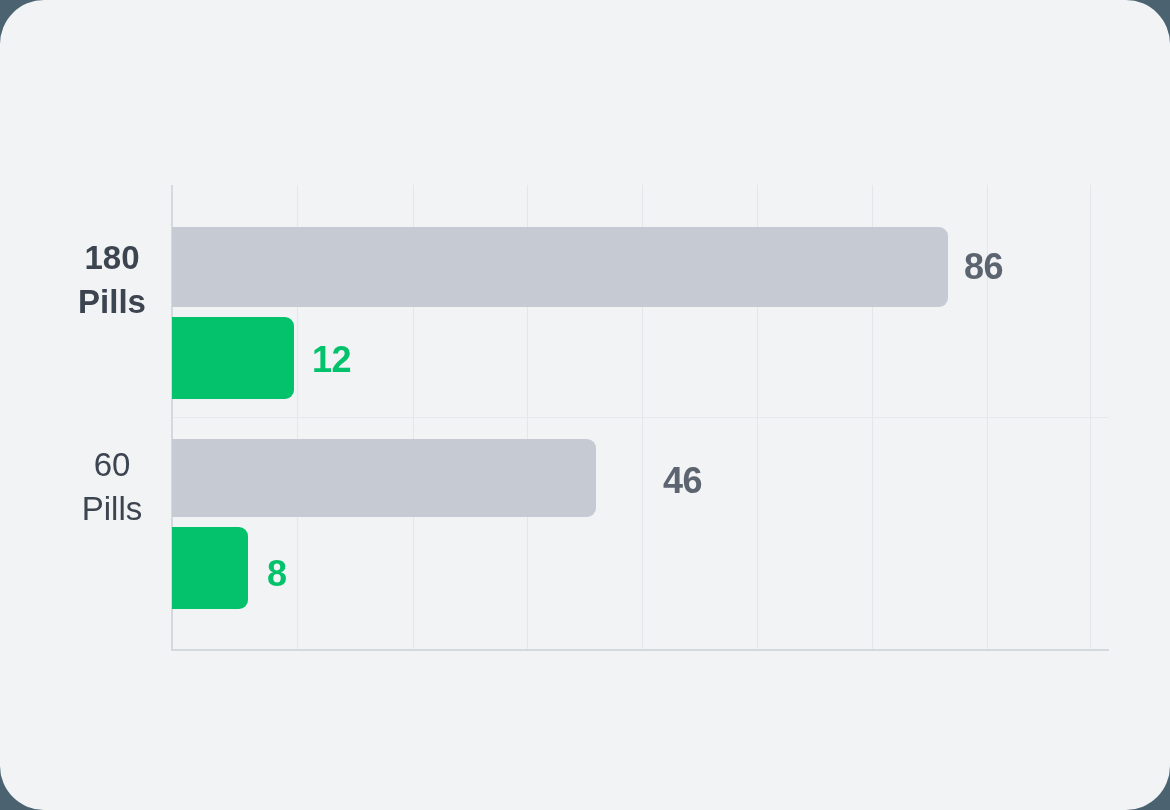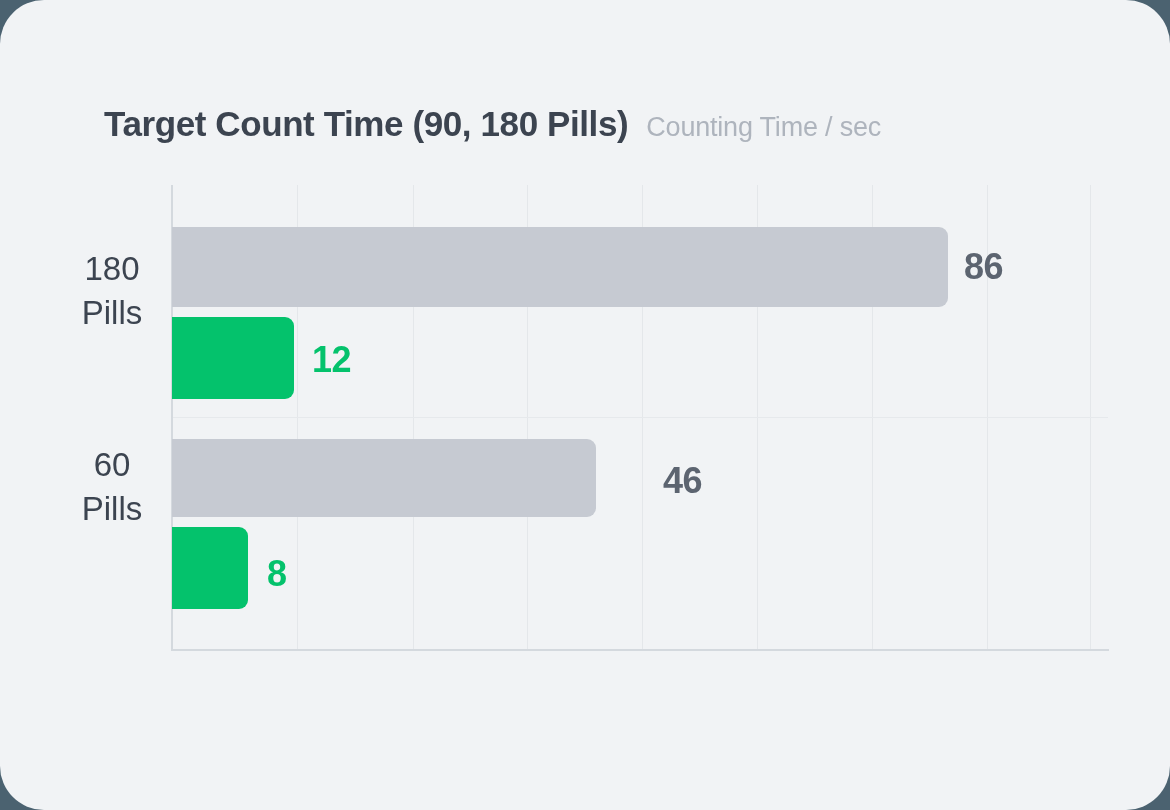--- a/index.html
+++ b/index.html
@@ -150,24 +150,20 @@
     color: #3c4450;
     letter-spacing: -0.3px;
     white-space: nowrap;
   }
 </style>
 </head>
 <body>
 
 <div class="card">
 
-  <div class="header">
-    <span class="chart-title">Target Count Time (90, 180 Pills)</span>
-    <span class="chart-subtitle">Counting Time / sec</span>
-  </div>
 
   <div class="plot-wrap">
 
     <div class="grid-layer">
       <div class="gridline-v" style="left:125px;"></div>
       <div class="gridline-v" style="left:241px;"></div>
       <div class="gridline-v" style="left:355px;"></div>
       <div class="gridline-v" style="left:470px;"></div>
       <div class="gridline-v" style="left:585px;"></div>
       <div class="gridline-v" style="left:700px;"></div>
@@ -188,17 +184,17 @@
     <div class="bar manual" style="left:0; top:254px; width:424px; height:78px;"></div>
     <span class="bar-value manual" style="left:443px; top:296px;margin-left:48px;">46</span>
 
     <div class="bar pilleye" style="left:0; top:342px; width:76px; height:82px;"></div>
     <span class="bar-value pilleye" style="left:95px; top:389px;">8</span>
 
   </div>
 
   <div class="cat-label" style="left:42px; top:487px;">60
 Pills</div>
-  <div class="cat-label" style="left:42px; top:291px;">180
+  <div class="cat-label" style="left:42px; top:280px;font-weight:bold;">180
 Pills</div>
 
 
 </div>
 
 </body></html>

